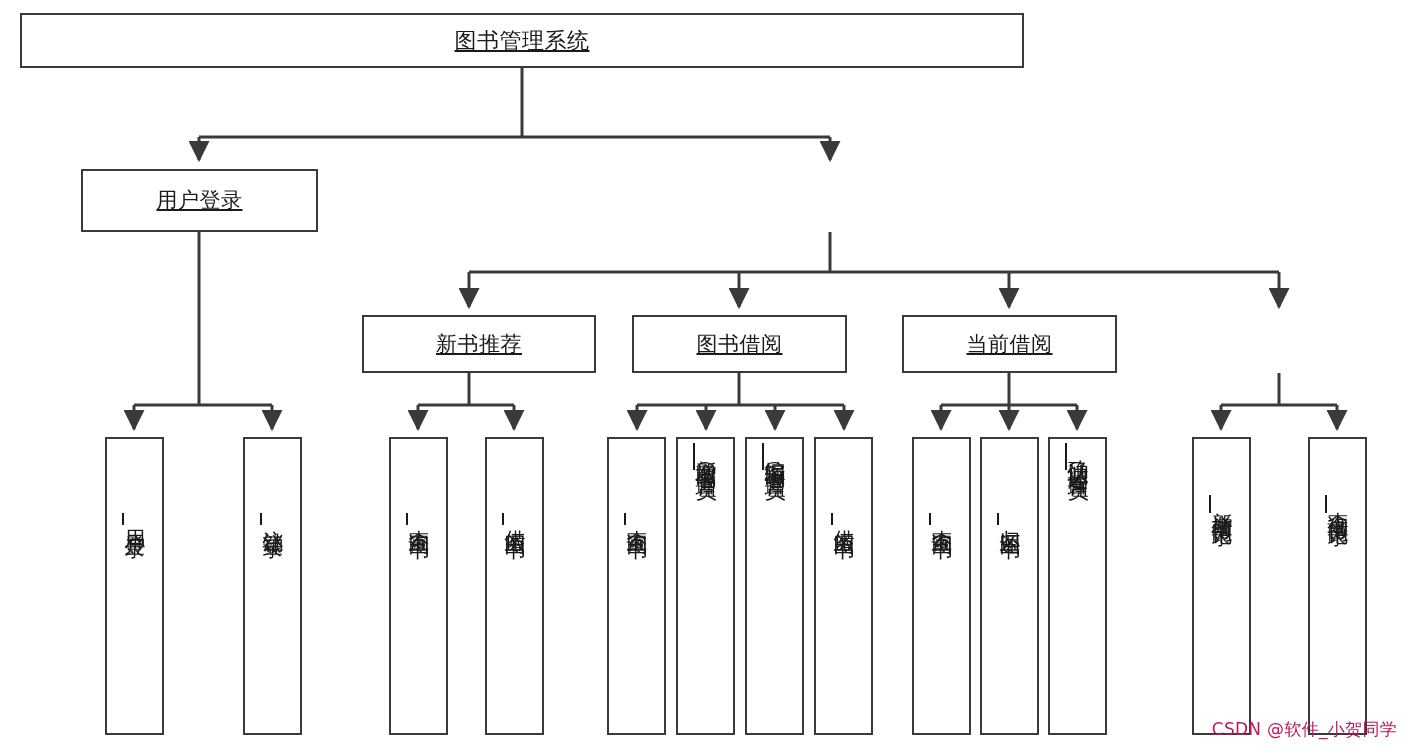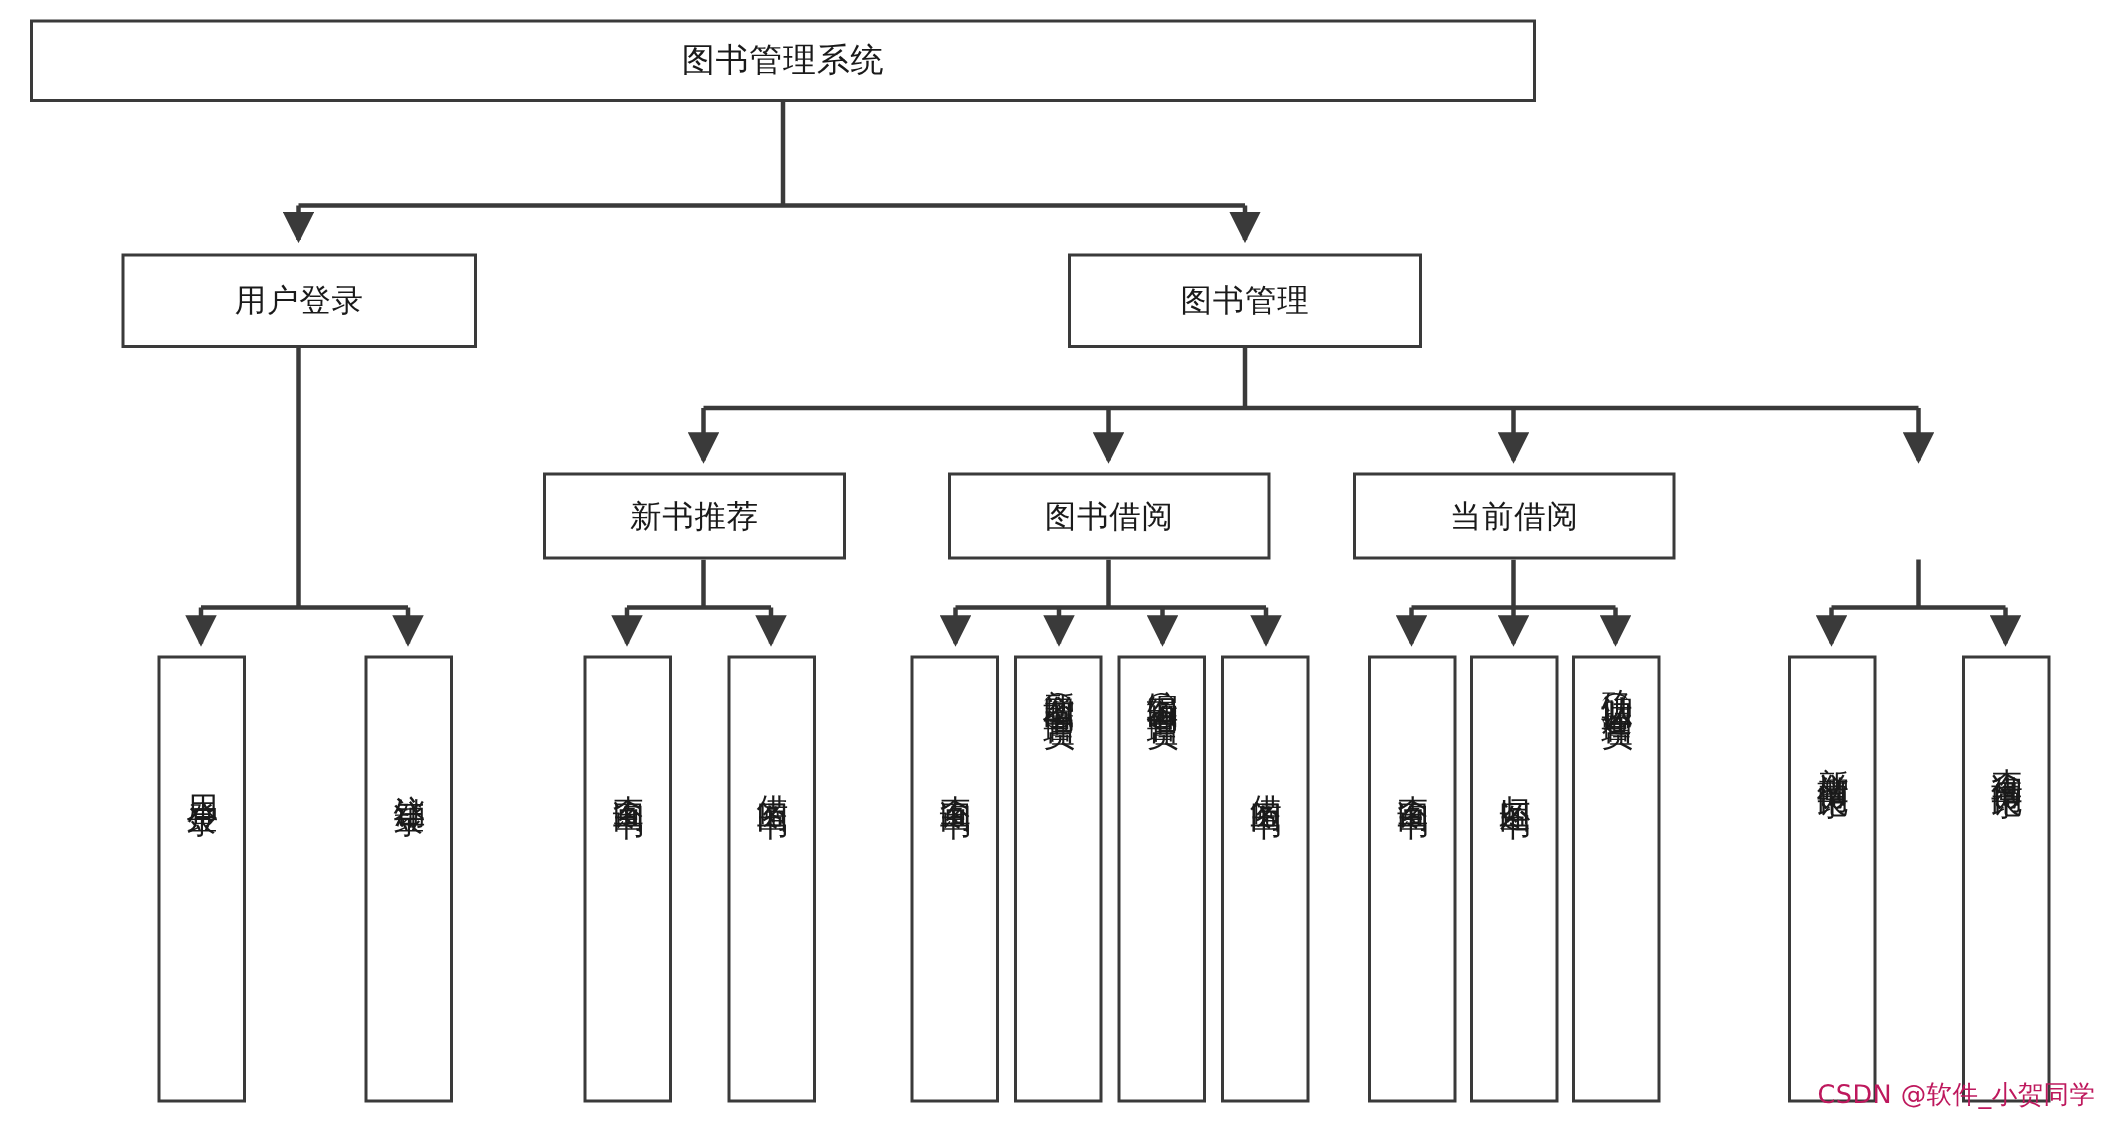--- a/index.html
+++ b/index.html
@@ -32,20 +32,21 @@
     border: 2.5px solid #3a3a3a;
     display: flex;
     align-items: center;
     justify-content: center;
     color: #1a1a1a;
   }
   .node .lbl {
     display: block;
     text-align: center;
     line-height: 1.08;
+    text-decoration: underline;
   }
   
   .node.horiz .lbl {
     font-size: 21px;
     letter-spacing: 0.5px;
     white-space: nowrap;
   }
   .node.root .lbl {
     font-size: 22px;
   }
@@ -134,25 +135,22 @@
     </g>
   </svg>
 
   <div class="node root horiz" style="left:20px; top:13px; width:1004px; height:55px;">
     <span class="lbl">图书管理系统</span>
   </div>
 
   <div class="node horiz" style="left:81px; top:169px; width:237px; height:63px;">
     <span class="lbl">用户登录</span>
   </div>
-  <div class="node horiz" style="left:712px; top:169px; width:236px; height:63px;">
-    <span class="lbl">图书管理</span>
-  </div>
-
-  <div class="node horiz" style="left:362px; top:315px; width:202px; height:58px;">
+
+  <div class="node horiz" style="left:362px; top:315px; width:234px; height:58px;">
     <span class="lbl">新书推荐</span>
   </div>
   <div class="node horiz" style="left:632px; top:315px; width:215px; height:58px;">
     <span class="lbl">图书借阅</span>
   </div>
   <div class="node horiz" style="left:902px; top:315px; width:215px; height:58px;">
     <span class="lbl">当前借阅</span>
   </div>
 
   <div class="node leaf mid" style="left:105px; top:437px; width:59px; height:298px;">

